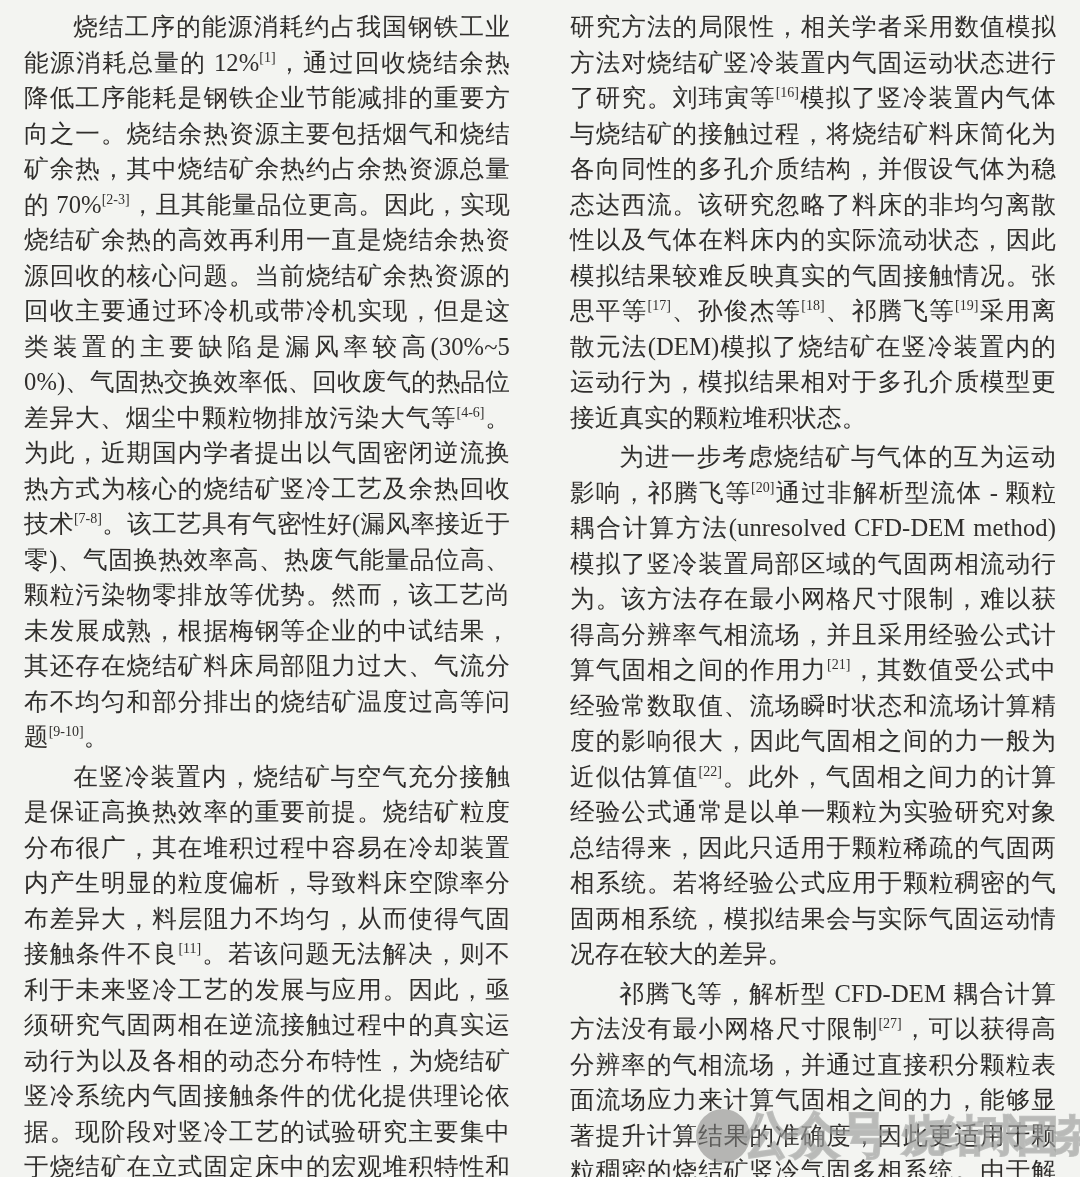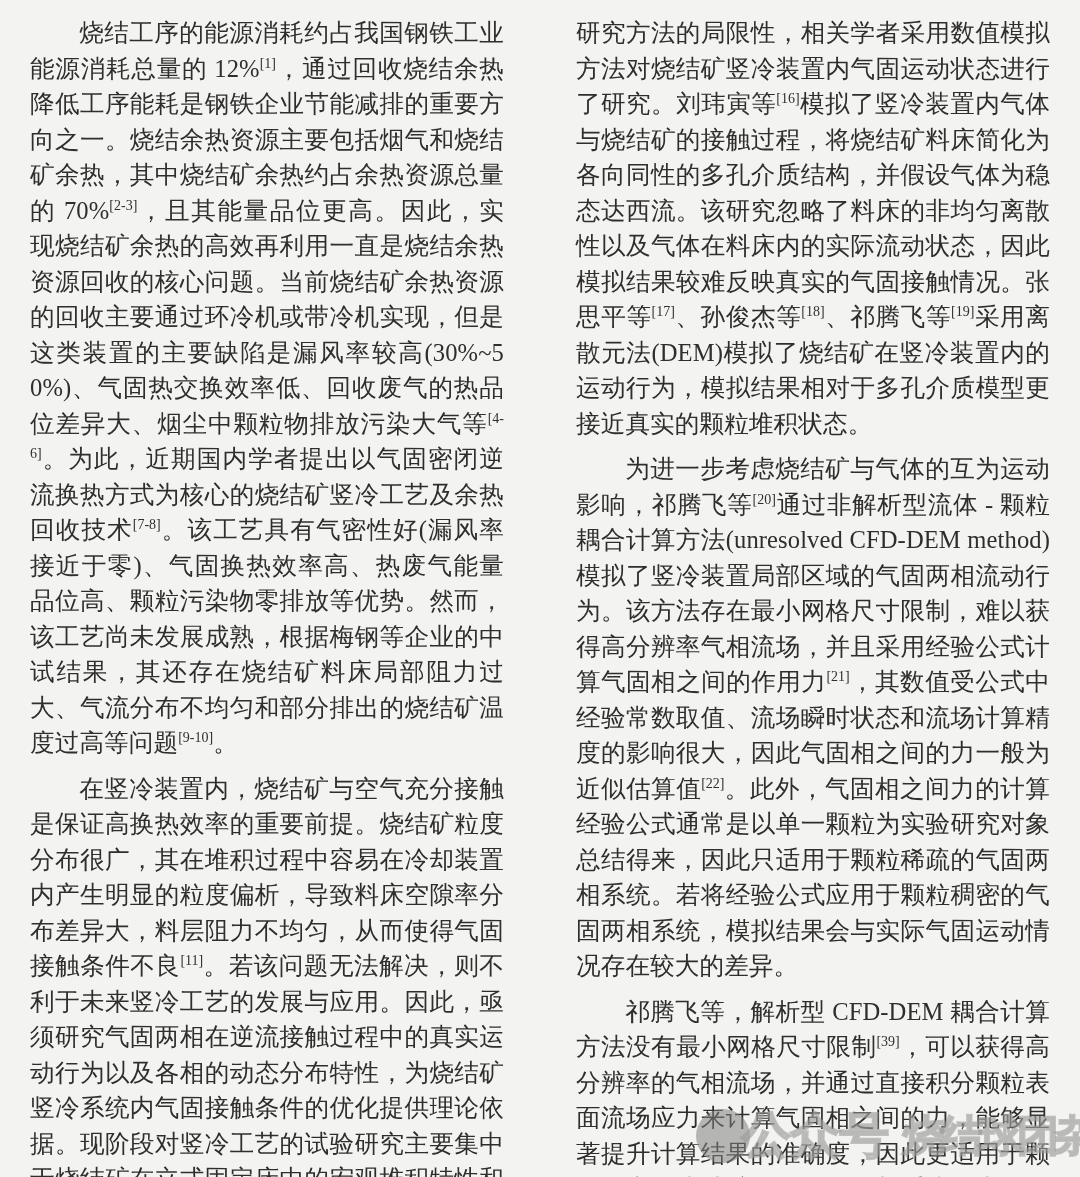--- a/index.html
+++ b/index.html
@@ -19,21 +19,21 @@
   .col {
     position: absolute;
     top: 5px;
     width: 494px;
     text-align: justify;
     text-justify: inter-ideograph;
   }
   .col-left  { left: 20px; }
   .col-right { left: 566px; }
   .para {
-    margin: 10px;
+    margin: 4px;
     font-size: 24.6px;
     line-height: 35.5px;
     letter-spacing: 0.1px;
     word-break: break-all;
   }
   .para.indent { text-indent: 2em; }
   sup.ref {
     font-size: 14px;
     line-height: 0;
     letter-spacing: 0;
@@ -74,20 +74,20 @@
 <body>
 
 <div class="page">
   <div class="col col-left">
       <p class="para indent"><span>烧结工序的能源消耗约占我国钢铁工业能源消耗总量的 12%</span><sup class="ref">[1]</sup><span>，通过回收烧结余热降低工序能耗是钢铁企业节能减排的重要方向之一。烧结余热资源主要包括烟气和烧结矿余热，其中烧结矿余热约占余热资源总量的 70%</span><sup class="ref">[2-3]</sup><span>，且其能量品位更高。因此，实现烧结矿余热的高效再利用一直是烧结余热资源回收的核心问题。当前烧结矿余热资源的回收主要通过环冷机或带冷机实现，但是这类装置的主要缺陷是漏风率较高(30%~50%)、气固热交换效率低、回收废气的热品位差异大、烟尘中颗粒物排放污染大气等</span><sup class="ref">[4-6]</sup><span>。为此，近期国内学者提出以气固密闭逆流换热方式为核心的烧结矿竖冷工艺及余热回收技术</span><sup class="ref">[7-8]</sup><span>。该工艺具有气密性好(漏风率接近于零)、气固换热效率高、热废气能量品位高、颗粒污染物零排放等优势。然而，该工艺尚未发展成熟，根据梅钢等企业的中试结果，其还存在烧结矿料床局部阻力过大、气流分布不均匀和部分排出的烧结矿温度过高等问题</span><sup class="ref">[9-10]</sup><span>。</span></p>
       <p class="para indent"><span>在竖冷装置内，烧结矿与空气充分接触是保证高换热效率的重要前提。烧结矿粒度分布很广，其在堆积过程中容易在冷却装置内产生明显的粒度偏析，导致料床空隙率分布差异大，料层阻力不均匀，从而使得气固接触条件不良</span><sup class="ref">[11]</sup><span>。若该问题无法解决，则不利于未来竖冷工艺的发展与应用。因此，亟须研究气固两相在逆流接触过程中的真实运动行为以及各相的动态分布特性，为烧结矿竖冷系统内气固接触条件的优化提供理论依据。现阶段对竖冷工艺的试验研究主要集中于烧结矿在立式固定床中的宏观堆积特性和气体阻力特性</span><sup class="ref">[12-15]</sup><span>。这类研究无法考虑烧结矿在竖冷装置内的运动行为，也较难获得烧结矿料床的内部堆积结构以及气流在料床中的分布情况。鉴于试验</span></p>
     </div>
   <div class="col col-right">
       <p class="para"><span>研究方法的局限性，相关学者采用数值模拟方法对烧结矿竖冷装置内气固运动状态进行了研究。刘玮寅等</span><sup class="ref">[16]</sup><span>模拟了竖冷装置内气体与烧结矿的接触过程，将烧结矿料床简化为各向同性的多孔介质结构，并假设气体为稳态达西流。该研究忽略了料床的非均匀离散性以及气体在料床内的实际流动状态，因此模拟结果较难反映真实的气固接触情况。张思平等</span><sup class="ref">[17]</sup><span>、孙俊杰等</span><sup class="ref">[18]</sup><span>、祁腾飞等</span><sup class="ref">[19]</sup><span>采用离散元法(DEM)模拟了烧结矿在竖冷装置内的运动行为，模拟结果相对于多孔介质模型更接近真实的颗粒堆积状态。</span></p>
       <p class="para indent"><span>为进一步考虑烧结矿与气体的互为运动影响，祁腾飞等</span><sup class="ref">[20]</sup><span>通过非解析型流体 - 颗粒耦合计算方法(unresolved CFD-DEM method)模拟了竖冷装置局部区域的气固两相流动行为。该方法存在最小网格尺寸限制，难以获得高分辨率气相流场，并且采用经验公式计算气固相之间的作用力</span><sup class="ref">[21]</sup><span>，其数值受公式中经验常数取值、流场瞬时状态和流场计算精度的影响很大，因此气固相之间的力一般为近似估算值</span><sup class="ref">[22]</sup><span>。此外，气固相之间力的计算经验公式通常是以单一颗粒为实验研究对象总结得来，因此只适用于颗粒稀疏的气固两相系统。若将经验公式应用于颗粒稠密的气固两相系统，模拟结果会与实际气固运动情况存在较大的差异。</span></p>
-      <p class="para indent"><span>祁腾飞等，解析型 CFD-DEM 耦合计算方法没有最小网格尺寸限制</span><sup class="ref">[39]</sup><span>，可以获得高分辨率的气相流场，并通过直接积分颗粒表面流场应力来计算气固相之间的力，能够显著提升计算结果的准确度，因此更适用于颗粒稠密的烧结矿竖冷气固多相系统。由于解析型算法的计算量很大，目前大多应用于小尺寸且颗粒较少的气固系统，尚无在冶金领域大规模气固系统中应用的先例。为此，本文借助高性能计算集群首次将解析型耦合算法</span></p>
+      <p class="para indent"><span>祁腾飞等，解析型 CFD-DEM 耦合计算方法没有最小网格尺寸限制</span><sup class="ref">[27]</sup><span>，可以获得高分辨率的气相流场，并通过直接积分颗粒表面流场应力来计算气固相之间的力，能够显著提升计算结果的准确度，因此更适用于颗粒稠密的烧结矿竖冷气固多相系统。由于解析型算法的计算量很大，目前大多应用于小尺寸且颗粒较少的气固系统，尚无在冶金领域大规模气固系统中应用的先例。为此，本文借助高性能计算集群首次将解析型耦合算法</span></p>
     </div>
   <div class="watermark">
     <span class="wm-circle"></span>
     <span class="wm-text wm-prefix">公众号</span>
     <span class="wm-text wm-name">烧结球团杂志</span>
   </div>
 </div>
 
 </body></html>

